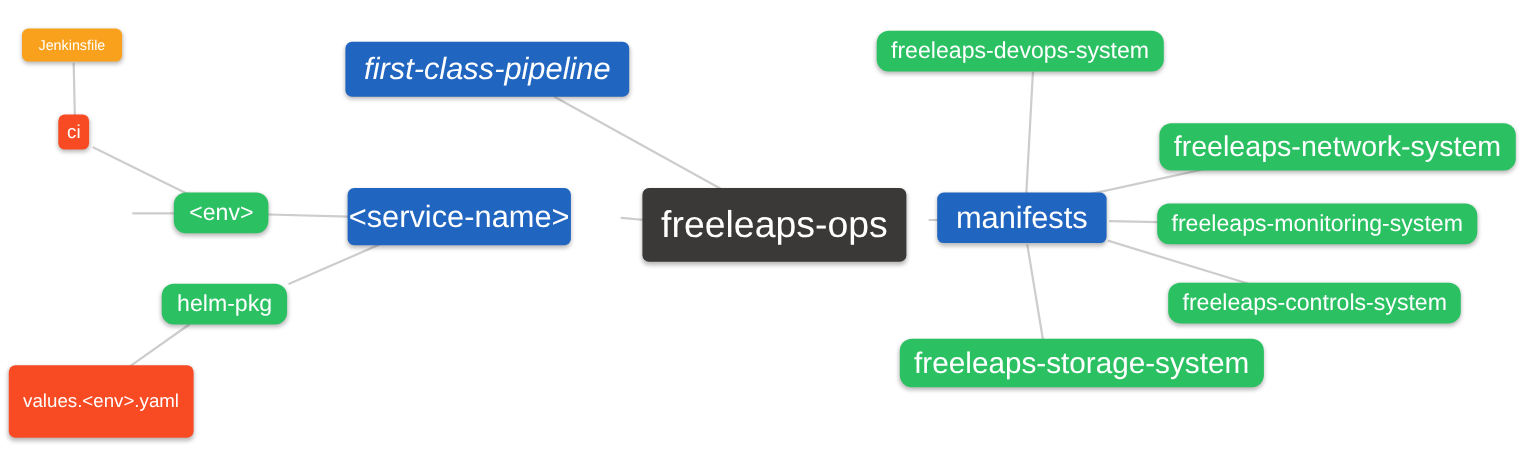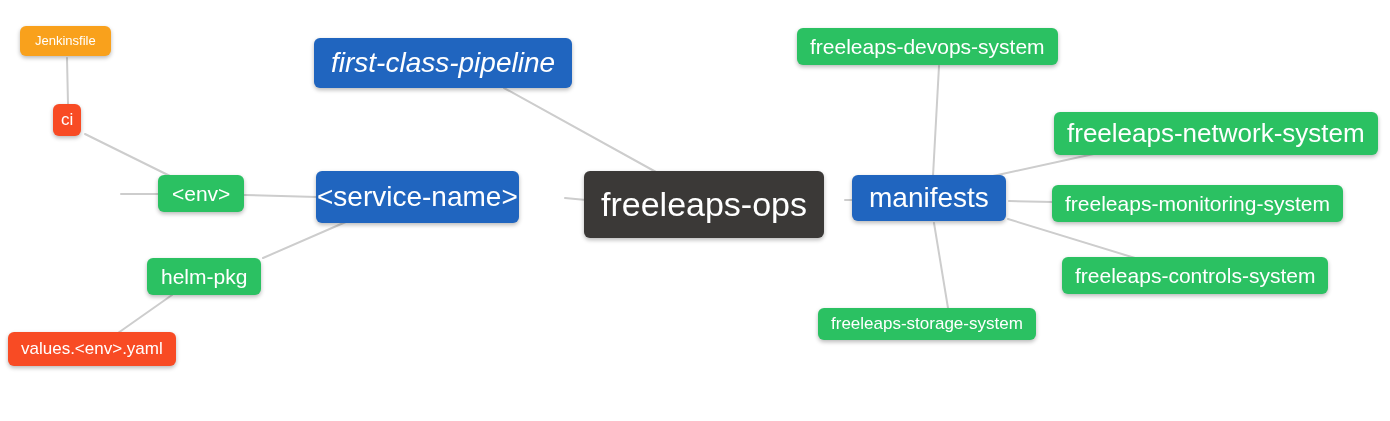--- a/index.html
+++ b/index.html
@@ -33,39 +33,39 @@
     color: #ffffff;
     border-radius: 6px;
     box-shadow: 0 2px 4px rgba(0,0,0,0.28);
     white-space: nowrap;
     line-height: 1.2;
     cursor: default;
     box-sizing: border-box;
   }
   .c-dark   { background: #3b3937; }
   .c-blue   { background: #2065bf; }
-  .c-green  { background: #2bc162; }
+  .c-green  { background: #2bc162; border-radius: 11px; }
   .c-red    { background: #f84b24; }
   .c-orange { background: #f9a11c; text-align: right; }
 
   #n-jenkinsfile { left: 20px;  top: 26px;  font-size: 13px; padding: 7px 15px; }
   #n-ci          { left: 53px;  top: 104px; font-size: 17px; padding: 6px 8px;  }
   #n-argo-app    { left: 31px;  top: 177px; font-size: 17px; padding: 6px 11px; }
   #n-env         { left: 158px; top: 175px; font-size: 21px; padding: 6px 14px; text-align: right; }
   #n-helm-pkg    { left: 147px; top: 258px; font-size: 21px; padding: 6px 14px; }
-  #n-values-yaml { left: 8px;   top: 332px; font-size: 17px; padding: 7px 13px; }
+  #n-values-yaml { left: 8px;   top: 332px; font-size: 17px; padding: 23px 13px; }
   #n-pipeline    { left: 314px; top: 38px;  font-size: 28px; padding: 8px 17px; font-style: italic; }
   #n-service     { left: 316px; top: 171px; font-size: 28px; padding: 9px 1px; }
   #n-root        { left: 584px; top: 171px; font-size: 34px; padding: 13px 17px; }
   #n-manifests   { left: 852px; top: 175px; font-size: 28px; padding: 6px 17px; }
   #n-devops      { left: 797px; top: 28px;  font-size: 21px; padding: 6px 13px; }
   #n-network     { left: 1054px; top: 112px; font-size: 26px; padding: 6px 13px; }
   #n-monitoring  { left: 1052px; top: 185px; font-size: 21px; padding: 6px 13px; }
   #n-controls    { left: 1062px; top: 257px; font-size: 21px; padding: 6px 13px; }
-  #n-storage     { left: 818px; top: 308px; font-size: 17px; padding: 6px 13px; }
+  #n-storage     { left: 818px; top: 308px; font-size: 27px; padding: 6px 13px; }
 </style>
 </head>
 <body>
 
 <div class="canvas">
 
   <svg class="edges" viewBox="0 0 1390 421" xmlns="http://www.w3.org/2000/svg">
     <line x1="67" y1="58" x2="68" y2="104"></line>
     <line x1="85" y1="134" x2="172" y2="177"></line>
     <line x1="121" y1="194" x2="159" y2="194"></line>

